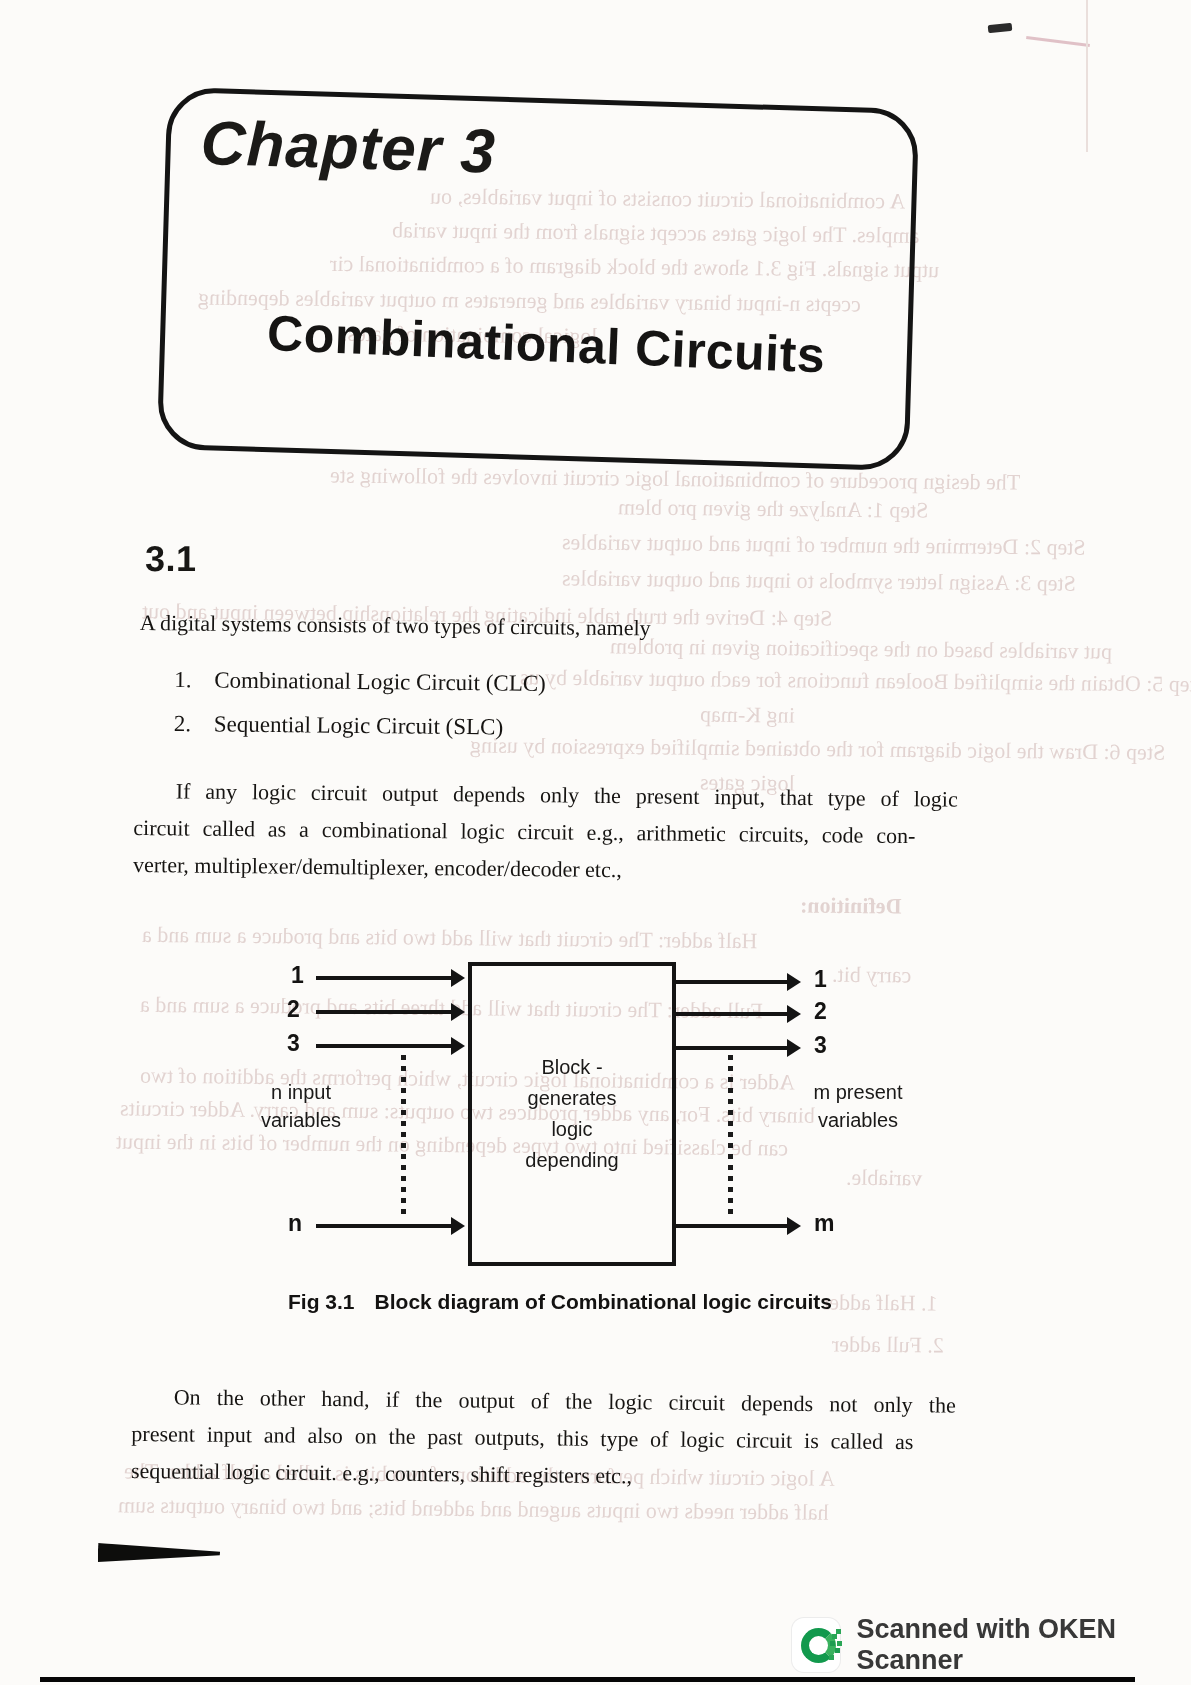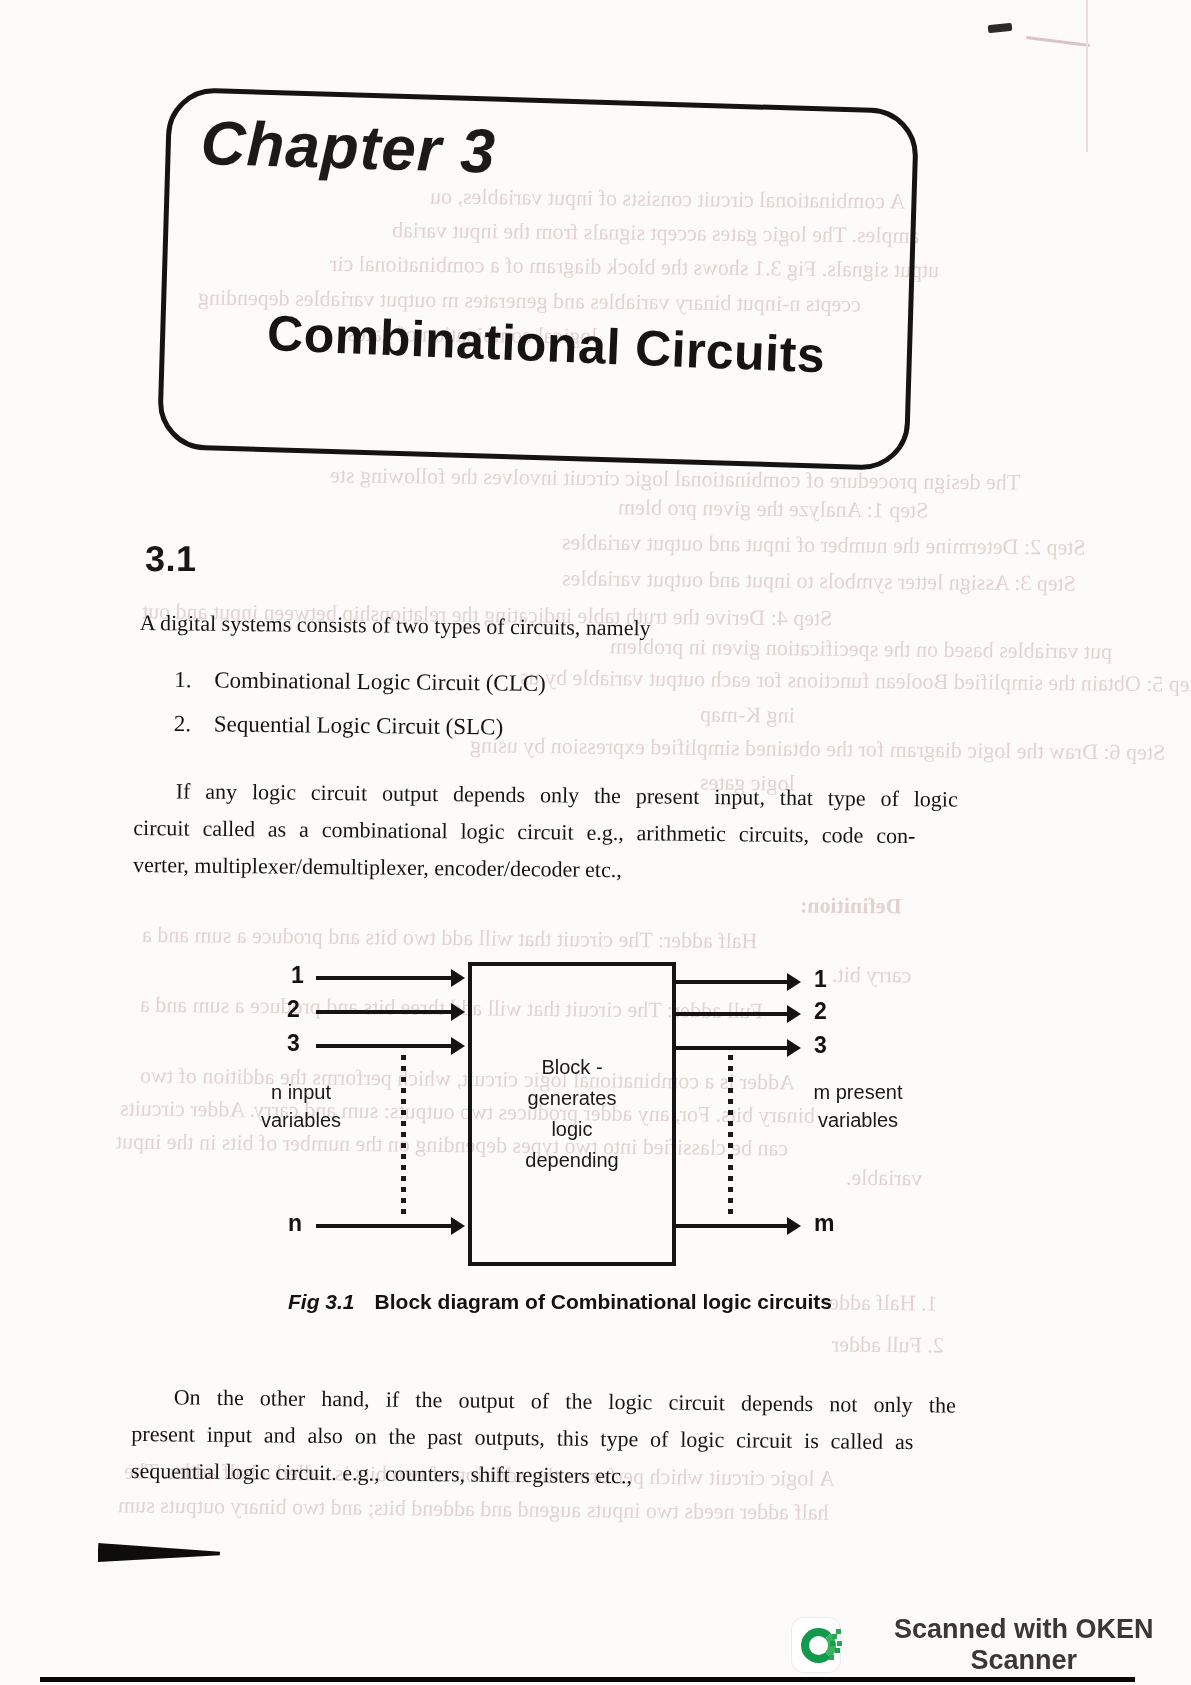--- a/index.html
+++ b/index.html
@@ -41,39 +41,39 @@
   .arrow{position:absolute;height:4px;background:#141414;}
   .arrow .head{position:absolute;right:-13px;top:-7px;width:0;height:0;
                border-left:14px solid #141414;border-top:9px solid transparent;border-bottom:9px solid transparent;}
   .pin-label{position:absolute;font-family:"Liberation Sans",sans-serif;font-weight:bold;font-size:23px;color:#141312;}
   .dotline{position:absolute;width:5px;top:1055px;height:162px;
            background:repeating-linear-gradient(#1a1a1a 0 5px,transparent 5px 11px);}
   .side-caption{position:absolute;font-family:"Liberation Sans",sans-serif;font-size:20px;line-height:28px;
            color:#1a1918;text-align:center;}
   .fig-caption{position:absolute;left:250px;top:1290px;width:620px;text-align:center;
            font-family:"Liberation Sans",sans-serif;font-weight:bold;font-size:21px;color:#131211;}
-  .fig-caption .fig-label{margin-right:20px;font-style:italic;}
+  .fig-caption .fig-label{margin-right:20px;}
   
   .corner-dash{position:absolute;left:988px;top:24px;width:24px;height:8px;background:#2b2b2b;
            border-radius:2px;transform:rotate(-6deg);}
   .pink-line{position:absolute;left:1026px;top:40px;width:64px;height:3px;background:#d8b3ba;
            transform:rotate(7deg);opacity:.8;}
   .edge-line{position:absolute;left:1086px;top:0;width:2px;height:152px;background:#eadfdc;}
   .pen-mark{position:absolute;left:98px;top:1540px;width:122px;height:23px;background:#0d0d0c;
            clip-path:polygon(0 18%,100% 46%,100% 62%,0 100%);transform:rotate(1deg);}
   .bottom-bar{position:absolute;left:40px;top:1677px;width:1095px;height:5px;background:#060606;}
   
   .footer{position:absolute;left:792px;top:1614px;display:flex;align-items:center;gap:16px;}
   .oken-logo{position:relative;width:54px;height:54px;background:#ffffff;border-radius:12px;
            box-shadow:0 0 0 1px #ececec;}
   .oken-ring{position:absolute;left:9px;top:10px;width:19px;height:19px;border:8px solid #12994d;
            border-radius:50%;border-right-color:#39b15e;}
   .oken-trail{position:absolute;left:40px;top:16px;width:5px;height:5px;background:#2aa656;
            box-shadow:4px -5px 0 #2aa656,-2px 7px 0 #1d9c50,5px 7px 0 #2aa656,3px 14px 0 #1d9c50,-3px 21px 0 #2aa656;}
-  .footer-text{font-family:"Liberation Sans",sans-serif;font-size:27px;font-weight:600;color:#383838;text-align:center;}
+  .footer-text{font-family:"Liberation Sans",sans-serif;font-size:27px;font-weight:600;color:#383838;}
 </style>
 </head>
 <body>
 
 <div class="page">
 
   <div id="bleed-layer">
       <div class="bleed" style="left: 430px; top: 186px;">A combinational circuit consists of input variables, ou</div>
       <div class="bleed" style="left: 392px; top: 220px;">amples. The logic gates accept signals from the input variab</div>
       <div class="bleed" style="left: 330px; top: 254px;">utput signals. Fig 3.1 shows the block diagram of a combinational cir</div>

